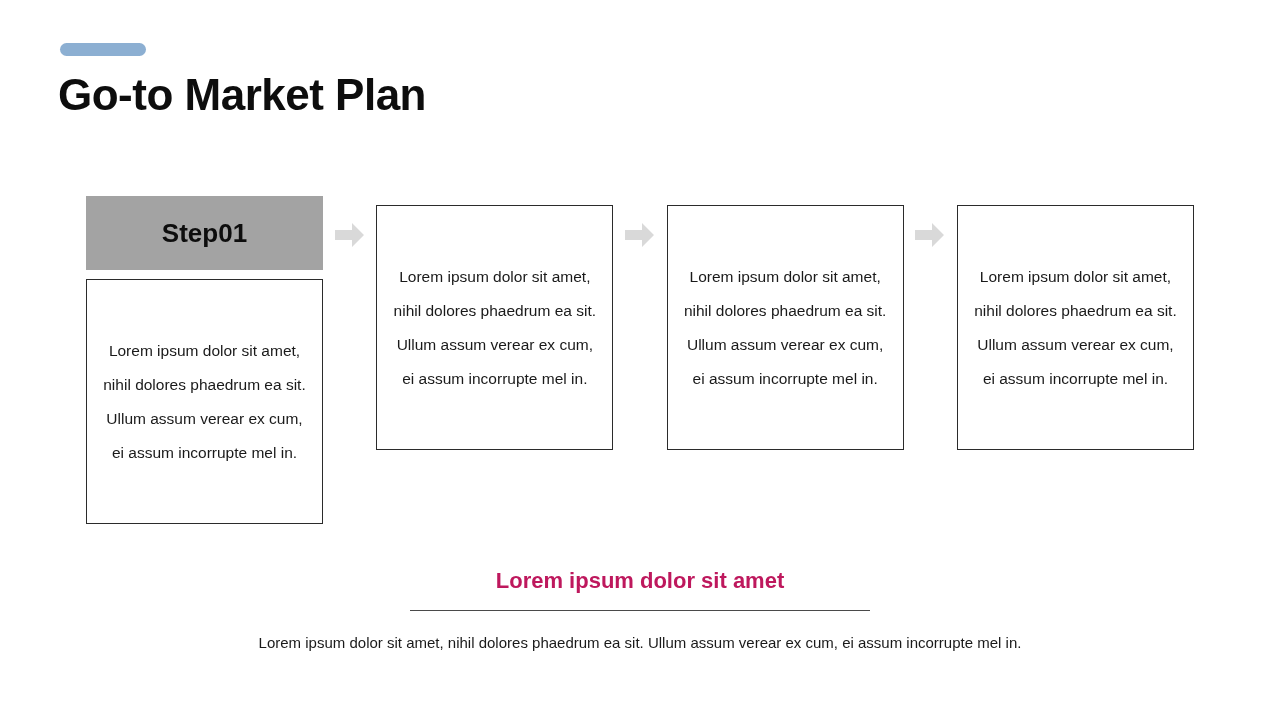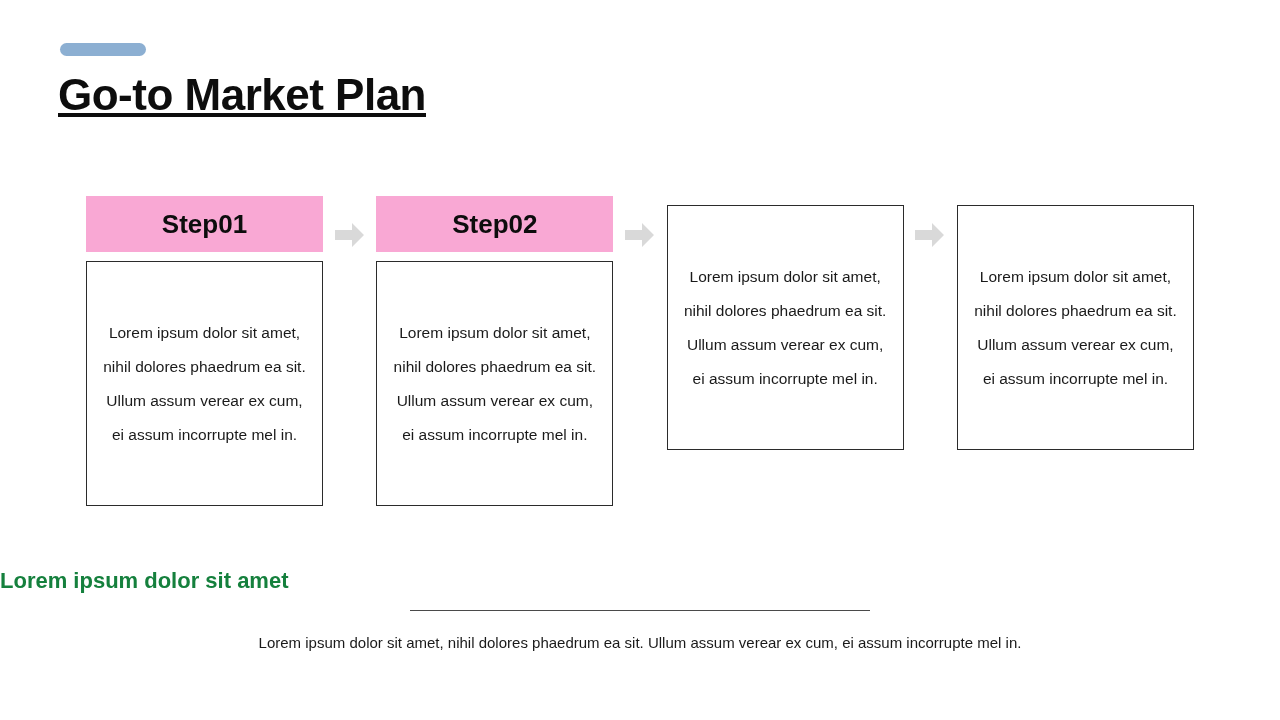--- a/index.html
+++ b/index.html
@@ -35,21 +35,20 @@
   
   .slide-title {
     position: absolute;
     left: 58px;
     top: 70px;
     font-size: 44px;
     font-weight: bold;
     letter-spacing: -0.5px;
     color: #0d0d0d;
     white-space: nowrap;
-    text-decoration: underline;
   }
 
   
   .steps-row {
     position: absolute;
     left: 86px;
     top: 196px;
     width: 1108px;
     height: 335px;
     display: flex;
@@ -57,22 +56,22 @@
   }
 
   .step-col {
     width: 237px;
     flex: 0 0 237px;
     display: flex;
     flex-direction: column;
   }
 
   .step-header {
-    height: 56px;
-    background: #f9a8d4;
+    height: 74px;
+    background: #a3a3a3;
     display: flex;
     align-items: center;
     justify-content: center;
     font-size: 26px;
     font-weight: bold;
     color: #0d0d0d;
   }
 
   .step-body {
     margin-top: 9px;
@@ -103,24 +102,24 @@
   .arrow-icon {
     display: block;
   }
 
   
   .footer-heading {
     position: absolute;
     top: 568px;
     left: 0;
     width: 1280px;
-    text-align: left;
+    text-align: center;
     font-size: 22px;
     font-weight: bold;
-    color: #15803d;
+    color: #be185d;
   }
 
   .footer-rule {
     position: absolute;
     top: 610px;
     left: 410px;
     width: 460px;
     height: 1px;
     background: #4a4a4a;
   }
@@ -155,23 +154,20 @@
       </div>
     </div>
 
     <div class="arrow-gap">
       <svg class="arrow-icon" width="30" height="26" viewBox="0 0 30 26">
         <path d="M0 8 L17 8 L17 1 L29 13 L17 25 L17 18 L0 18 Z" fill="#d9d9d9"></path>
       </svg>
     </div>
 
     <div class="step-col">
-      <div class="step-header">
-        <span>Step02</span>
-      </div>
       <div class="step-body">
         <div class="step-body-text">Lorem ipsum dolor sit amet, nihil dolores phaedrum ea sit. Ullum assum verear ex cum, ei assum incorrupte mel in.</div>
       </div>
     </div>
 
     <div class="arrow-gap">
       <svg class="arrow-icon" width="30" height="26" viewBox="0 0 30 26">
         <path d="M0 8 L17 8 L17 1 L29 13 L17 25 L17 18 L0 18 Z" fill="#d9d9d9"></path>
       </svg>
     </div>

